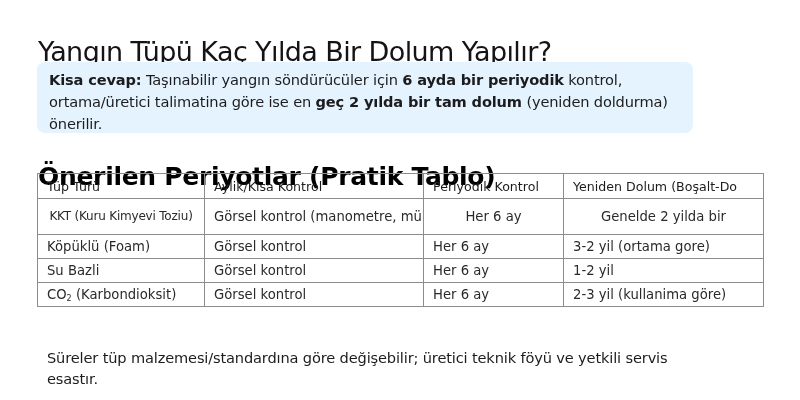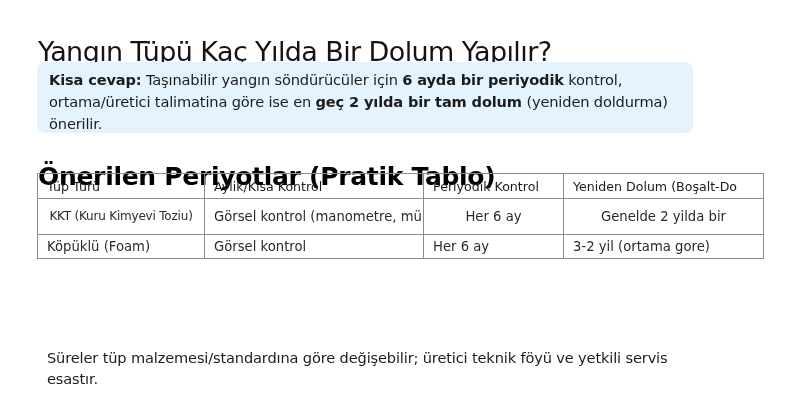--- a/index.html
+++ b/index.html
@@ -84,16 +84,28 @@
       <td class="wrap">Görsel kontrol (manometre, mühür, darbe)</td>
       <td>Her 6 ay</td>
       <td>Genelde 2 yilda bir</td>
     </tr>
     <tr>
       <td>Köpüklü (Foam)</td>
       <td>Görsel kontrol</td>
       <td>Her 6 ay</td>
       <td>3-2 yil (ortama gore)</td>
     </tr>
+    <tr>
+      <td>Su Bazli</td>
+      <td>Görsel kontrol</td>
+      <td>Her 6 ay</td>
+      <td>1-2 yil</td>
+    </tr>
+    <tr>
+      <td><span>CO</span><sub>2</sub><span> (Karbondioksit)</span></td>
+      <td>Görsel kontrol</td>
+      <td>Her 6 ay</td>
+      <td>2-3 yil (kullanima göre)</td>
+    </tr>
   </tbody>
 </table>
 
 <p class="bottom-text" style="margin:0">Süreler tüp malzemesi/standardına göre  değişebilir; üretici teknik föyü ve yetkili servis esastır.</p>
 
 </body></html>

